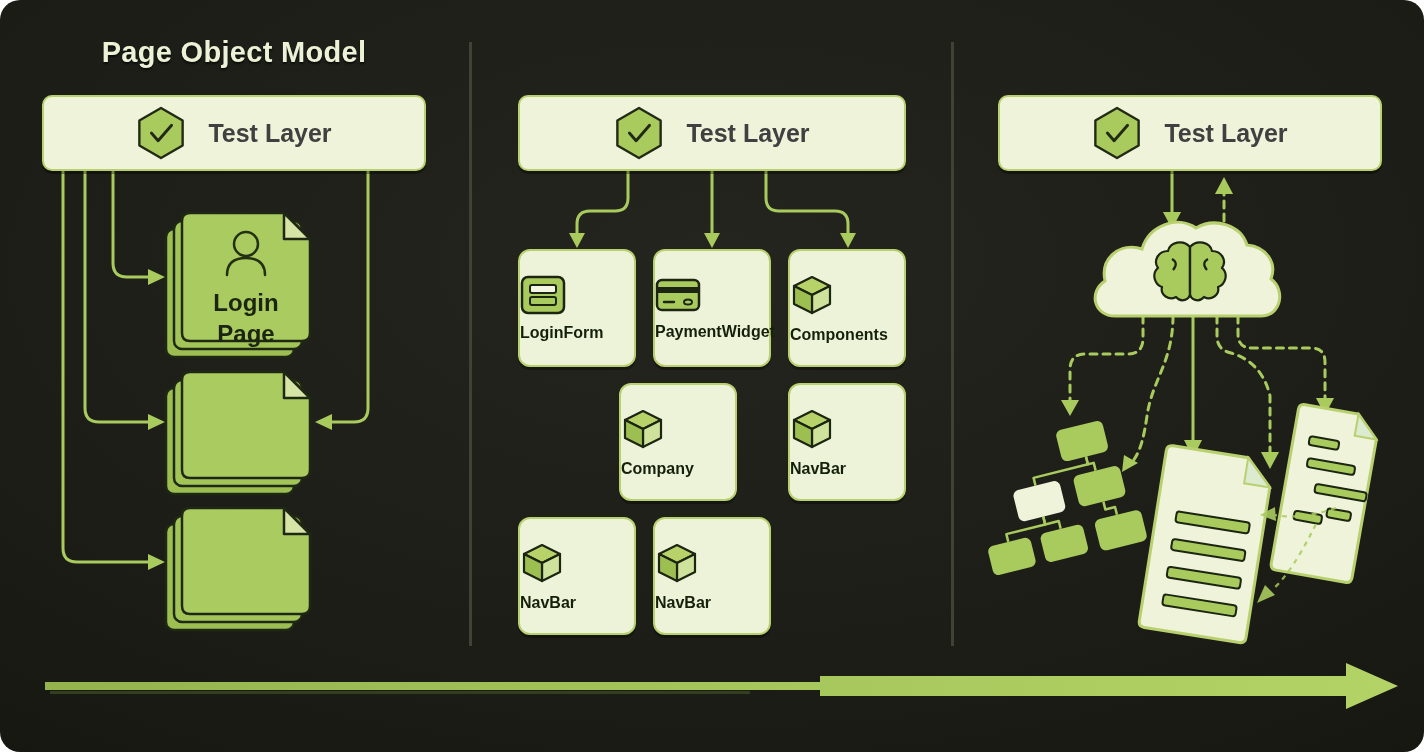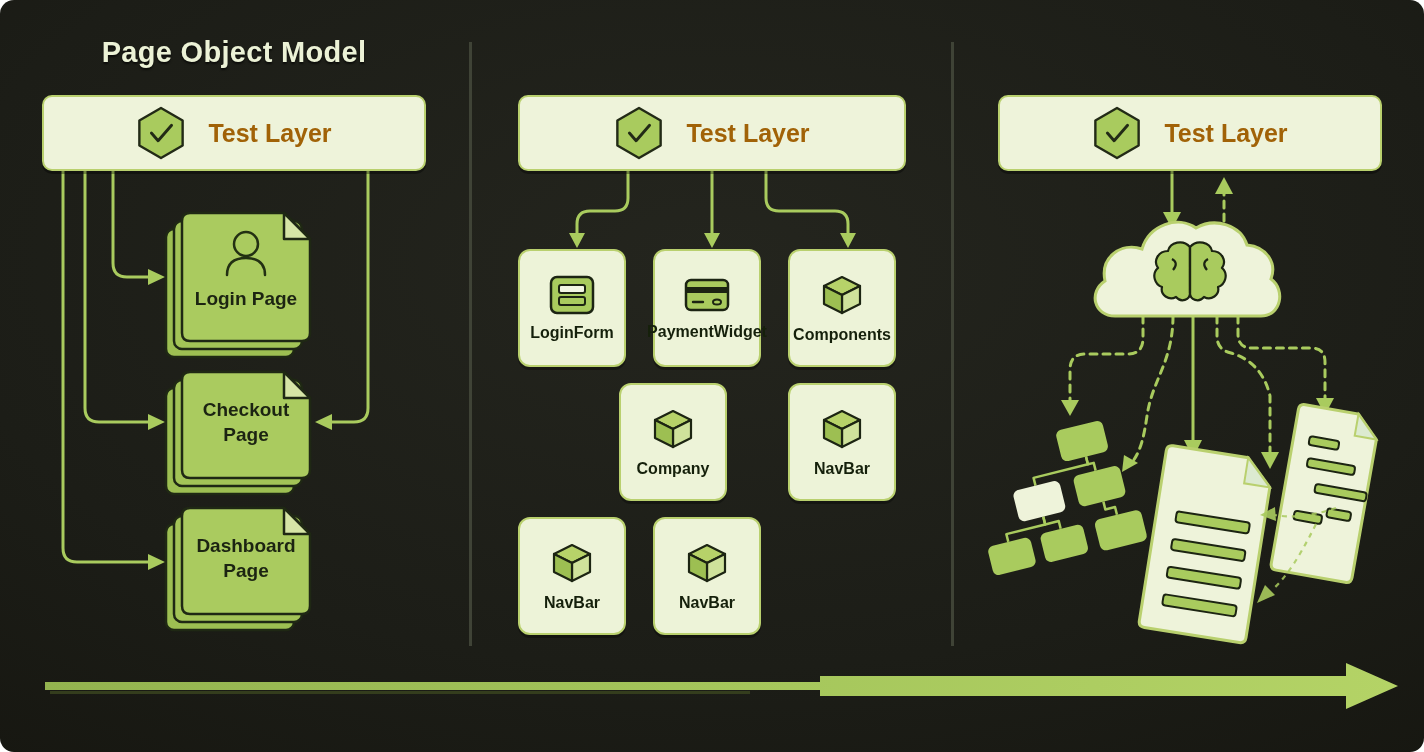--- a/index.html
+++ b/index.html
@@ -1,34 +1,34 @@
 <!DOCTYPE html>
 <html><head>
 <meta charset="utf-8">
 <style>
   html,body{margin:0;padding:0;background:#ffffff;}
   .canvas{
-    position:relative;width:1424px;height:752px;overflow:hidden;border-radius:14px;
+    position:relative;width:1424px;height:752px;overflow:hidden;border-radius:20px;
     background:radial-gradient(120% 120% at 50% 35%, #24251e 0%, #1c1d17 45%, #15150f 78%, #0e0f0c 100%);
     font-family:"Liberation Sans", sans-serif;
   }
   .art{position:absolute;left:0;top:0;}
   .col-title{position:absolute;top:36px;font-size:29px;font-weight:700;letter-spacing:.3px;
     color:#ecf2d6;text-align:center;text-shadow:0 2px 2px rgba(0,0,0,.6);}
   .t1{left:42px;width:384px}.t2{left:518px;width:388px}.t3{left:998px;width:384px}
   .test-layer{position:absolute;height:76px;box-sizing:border-box;background:#eef3da;
     border:2px solid #b9d06e;border-radius:10px;display:flex;align-items:center;justify-content:center;
-    gap:22px;color:#a16207;font-size:25px;font-weight:700;box-shadow:0 3px 0 rgba(0,0,0,.35);}
+    gap:22px;color:#404040;font-size:25px;font-weight:700;box-shadow:0 3px 0 rgba(0,0,0,.35);}
   .tl1{left:42px;top:95px;width:384px}.tl2{left:518px;top:95px;width:388px}.tl3{left:998px;top:95px;width:384px}
-  .page-label{position:absolute;color:#1c2412;font-size:19px;font-weight:600;text-align:center;line-height:1.3;}
+  .page-label{position:absolute;color:#1c2412;font-size:24px;font-weight:600;text-align:center;line-height:1.3;}
   .pl1{left:182px;top:287px;width:128px}
   .pl2{left:200px;top:398px;width:92px}
   .pl3{left:196px;top:534px;width:100px}
-  .comp{position:absolute;width:108px;height:118px;box-sizing:border-box;background:#edf3d8;
-    border:2px solid #b9d06e;border-radius:12px;display:flex;flex-direction:column;align-items:center;
+  .comp{position:absolute;width:118px;height:118px;box-sizing:border-box;background:#edf3d8;
+    border:2px solid #b9d06e;border-radius:12px;display:flex;flex-direction:column;
     justify-content:center;gap:9px;box-shadow:0 3px 0 rgba(0,0,0,.3);}
   .comp .lbl{font-size:16px;font-weight:600;color:#15200b;white-space:nowrap;}
   .c1{left:518px;top:249px}.c2{left:653px;top:249px}.c3{left:788px;top:249px}
   .c4{left:518px;top:383px}.c5{left:619px;top:383px}.c6{left:788px;top:383px}
   .c7{left:518px;top:517px}.c8{left:653px;top:517px}
 </style>
 </head>
 <body>
 
 <div class="canvas">
@@ -192,22 +192,20 @@
   </div>
   <div class="test-layer tl3">
     <svg width="50" height="54" viewBox="0 0 52 56">
       <polygon points="26,2 48.5,15 48.5,41 26,54 3.5,41 3.5,15" fill="#a9cb5e" stroke="#222a16" stroke-width="2.5" stroke-linejoin="round"></polygon>
       <path d="M16 28 L23 36 L37 20" fill="none" stroke="#222a16" stroke-width="3" stroke-linecap="round" stroke-linejoin="round"></path>
     </svg>
     <span>Test Layer</span>
   </div>
 
   <div class="page-label pl1">Login Page</div>
-  <div class="page-label pl2">Checkout Page</div>
-  <div class="page-label pl3">Dashboard Page</div>
 
   <div class="comp c1">
     <svg width="46" height="40" viewBox="0 0 46 40">
       <rect x="2" y="2" width="42" height="36" rx="6" fill="#a9cb5e" stroke="#1c2412" stroke-width="2.5"></rect>
       <rect x="10" y="10" width="26" height="8" rx="2" fill="#f2f6e3" stroke="#1c2412" stroke-width="2"></rect>
       <rect x="10" y="22" width="26" height="8" rx="2" fill="#a9cb5e" stroke="#1c2412" stroke-width="2"></rect>
     </svg>
     <div class="lbl">LoginForm</div>
   </div>
   <div class="comp c2">

